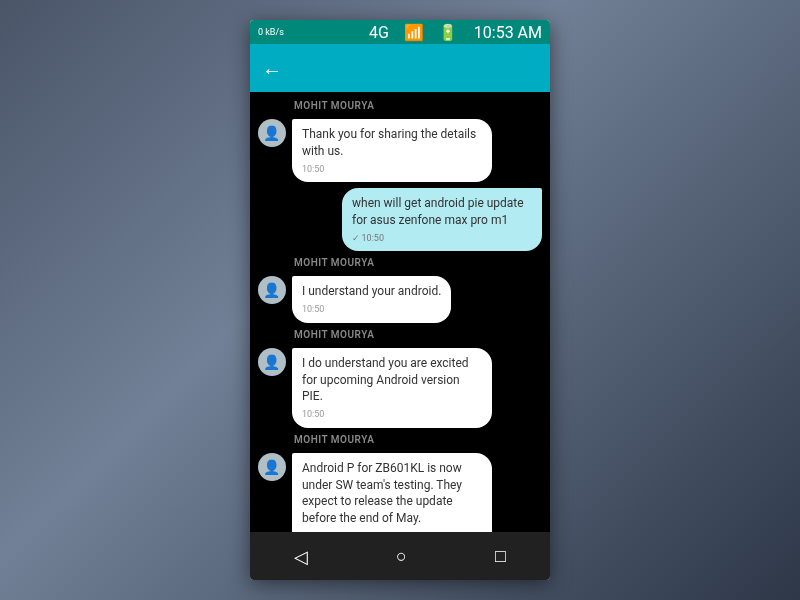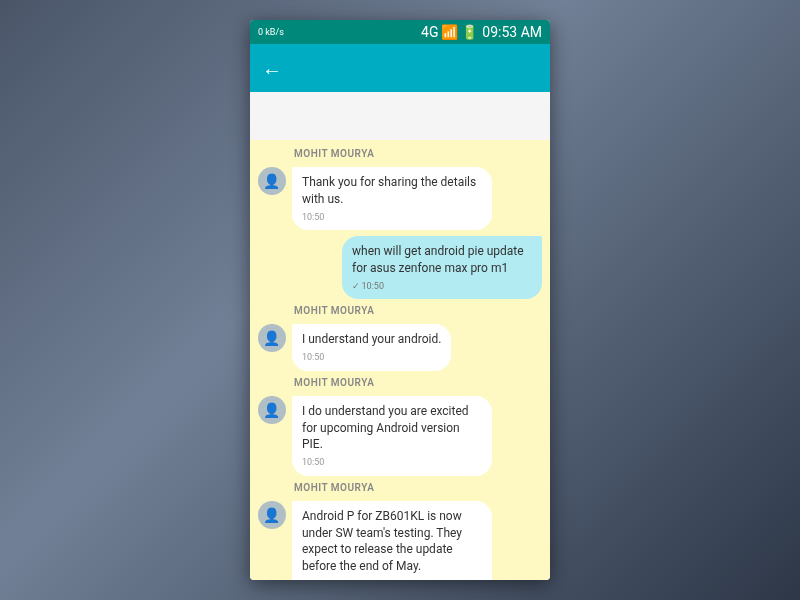--- a/index.html
+++ b/index.html
@@ -37,21 +37,21 @@
       background: #00897b;
       height: 24px;
       display: flex;
       align-items: center;
       justify-content: space-between;
       padding: 8px 8px;
       font-size: 10px;
       color: white;
     }
     .status-bar-left { font-size: 9px; }
-    .status-bar-right { display: flex; gap: 3px; align-items: center; font-size: 14px; }
+    .status-bar-right { display: flex; gap: 15px; align-items: center; font-size: 16px; }
 
     
     .app-bar {
       background: #00ACC1;
       height: 48px;
       display: flex;
       align-items: center;
       padding: 0 12px;
       gap: 12px;
     }
@@ -61,28 +61,27 @@
       cursor: pointer;
     }
     .app-bar-title {
       color: white;
       font-size: 18px;
       font-weight: 500;
     }
 
     
     .chat-container {
-      background: #fef9c3;
+      background: #000000;
       height: calc(560px - 24px - 48px - 48px);
       overflow-y: auto;
       padding: 8px;
       display: flex;
       flex-direction: column;
       gap: 6px;
-      margin-top: 48px;
     }
 
     
     .sender-name {
       font-size: 10px;
       color: #888;
       font-weight: 600;
       margin-left: 36px;
       margin-bottom: 2px;
       letter-spacing: 0.5px;
@@ -162,21 +161,21 @@
 <div class="phone-bg"></div>
 
 <div class="phone-screen-area">
 
   <div class="status-bar">
     <span class="status-bar-left">0 kB/s</span>
     <span class="status-bar-right">
       <span>4G</span>
       <span>📶</span>
       <span>🔋</span>
-      <span>09:53 AM</span>
+      <span>10:53 AM</span>
     </span>
   </div>
 
   <div class="app-bar">
     <span class="back-arrow">←</span>
   </div>
 
   <div class="chat-container" id="chat-container">
 
   <div class="sender-name">MOHIT MOURYA</div>

